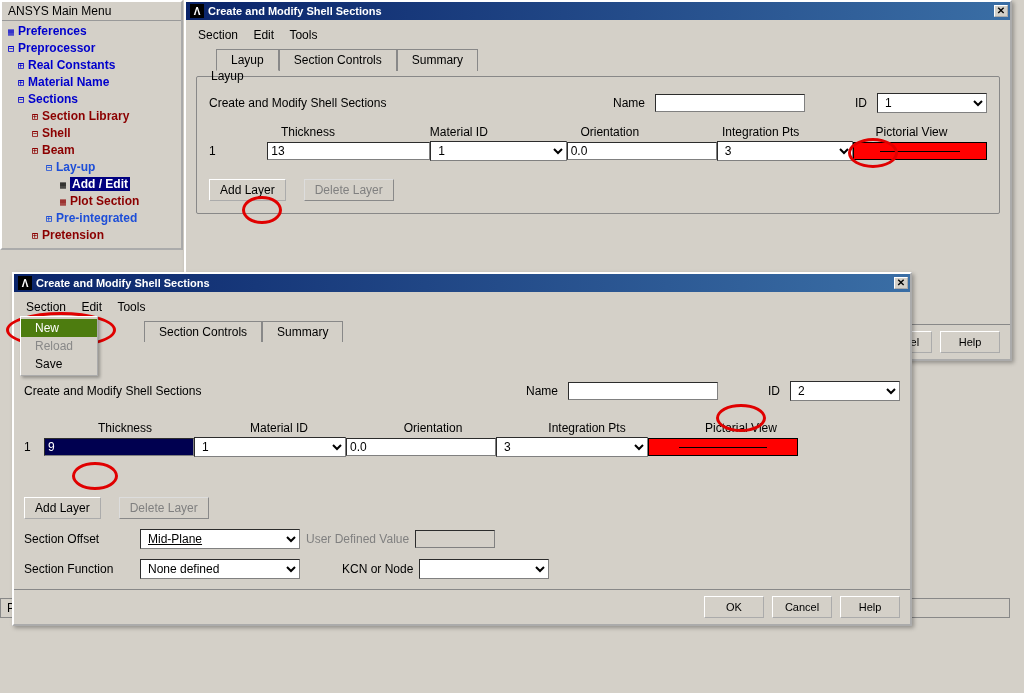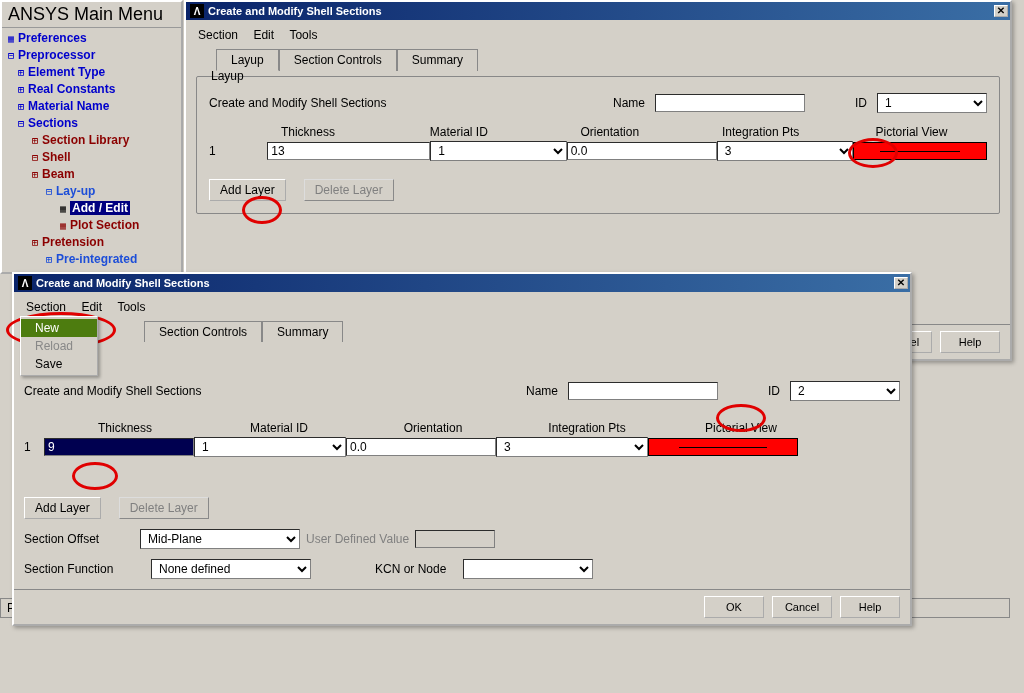--- a/index.html
+++ b/index.html
@@ -17,21 +17,21 @@
   
   .main-menu {
     position: absolute;
     top: 0; left: 0;
     width: 183px;
     background: #d4d0c8;
     border: 2px outset #fff;
   }
   .main-menu-title {
     background: #d4d0c8;
-    font-size: 18px;
+    font-size: 12px;
     padding: 2px 6px;
     border-bottom: 1px solid #999;
   }
   .tree {
     padding: 2px 2px 4px 2px;
   }
   .tree-item {
     padding: 1px 2px 1px 4px;
     cursor: pointer;
     white-space: nowrap;
@@ -195,32 +195,31 @@
   
 </style>
 </head>
 <body>
 
 <div class="main-menu">
   <div class="main-menu-title">ANSYS Main Menu</div>
   <div class="tree">
     <div class="tree-item bold blue"><span class="tog">▦</span><span>Preferences</span></div>
     <div class="tree-item bold blue"><span class="tog">⊟</span><span>Preprocessor</span></div>
-    <div class="tree-item bold blue indent1"><span class="tog">⊞</span><span>Element Type</span></div>
     <div class="tree-item bold blue indent1"><span class="tog">⊞</span><span>Real Constants</span></div>
     <div class="tree-item bold blue indent1"><span class="tog">⊞</span><span>Material Name</span></div>
     <div class="tree-item bold blue indent1"><span class="tog">⊟</span><span>Sections</span></div>
     <div class="tree-item bold darkred indent2"><span class="tog">⊞</span><span>Section Library</span></div>
     <div class="tree-item bold darkred indent2"><span class="tog">⊟</span><span>Shell</span></div>
     <div class="tree-item bold darkred indent2"><span class="tog">⊞</span><span>Beam</span></div>
     <div class="tree-item bold green indent3"><span class="tog">⊟</span><span>Lay-up</span></div>
     <div class="tree-item bold indent4"><span class="tog">▦</span><span class="selected">Add / Edit</span></div>
     <div class="tree-item bold darkred indent4"><span class="tog">▦</span><span>Plot Section</span></div>
+    <div class="tree-item bold green indent3"><span class="tog">⊞</span><span>Pre-integrated</span></div>
     <div class="tree-item bold darkred indent2"><span class="tog">⊞</span><span>Pretension</span></div>
-    <div class="tree-item bold green indent3"><span class="tog">⊞</span><span>Pre-integrated</span></div>
   </div>
 </div>
 
 <div class="dialog" style="left:184px; top:0; width:828px;">
   <div class="titlebar">
     <span class="logo">Λ</span>
     <span>Create and Modify Shell Sections</span>
     <span class="spacer"></span>
     <span class="close">✕</span>
   </div>
@@ -330,25 +329,25 @@
       <div class="pictorial" style="width:150px;"></div>
     </div>
 
     <div class="row" style="margin-top:40px; gap:18px;">
       <button class="btn">Add Layer</button>
       <button class="btn disabled">Delete Layer</button>
     </div>
 
     <div class="row" style="margin-top:10px; gap:6px;">
       <span style="width:110px;">Section Offset</span>
-      <select class="combo" style="width:160px;"><option>Mid-Plane</option></select>
+      <select class="combo" style="width:160px;text-decoration:underline;"><option>Mid-Plane</option></select>
       <span style="color:#808080;">User Defined Value</span>
       <input type="text" style="width: 80px; background: rgb(212, 208, 200);" value="">
     </div>
-    <div class="row" style="margin-top:10px; gap:17px;">
+    <div class="row" style="margin-top:10px; gap:6px;">
       <span style="width:110px;">Section Function</span>
       <select class="combo" style="width:160px;"><option>None defined</option></select>
       <span style="width:30px;"></span>
       <span>KCN or Node</span>
       <select class="combo" style="width:130px;"><option></option></select>
     </div>
   </div>
   <div class="btn-row-bottom">
     <button class="btn">OK</button>
     <button class="btn">Cancel</button>

